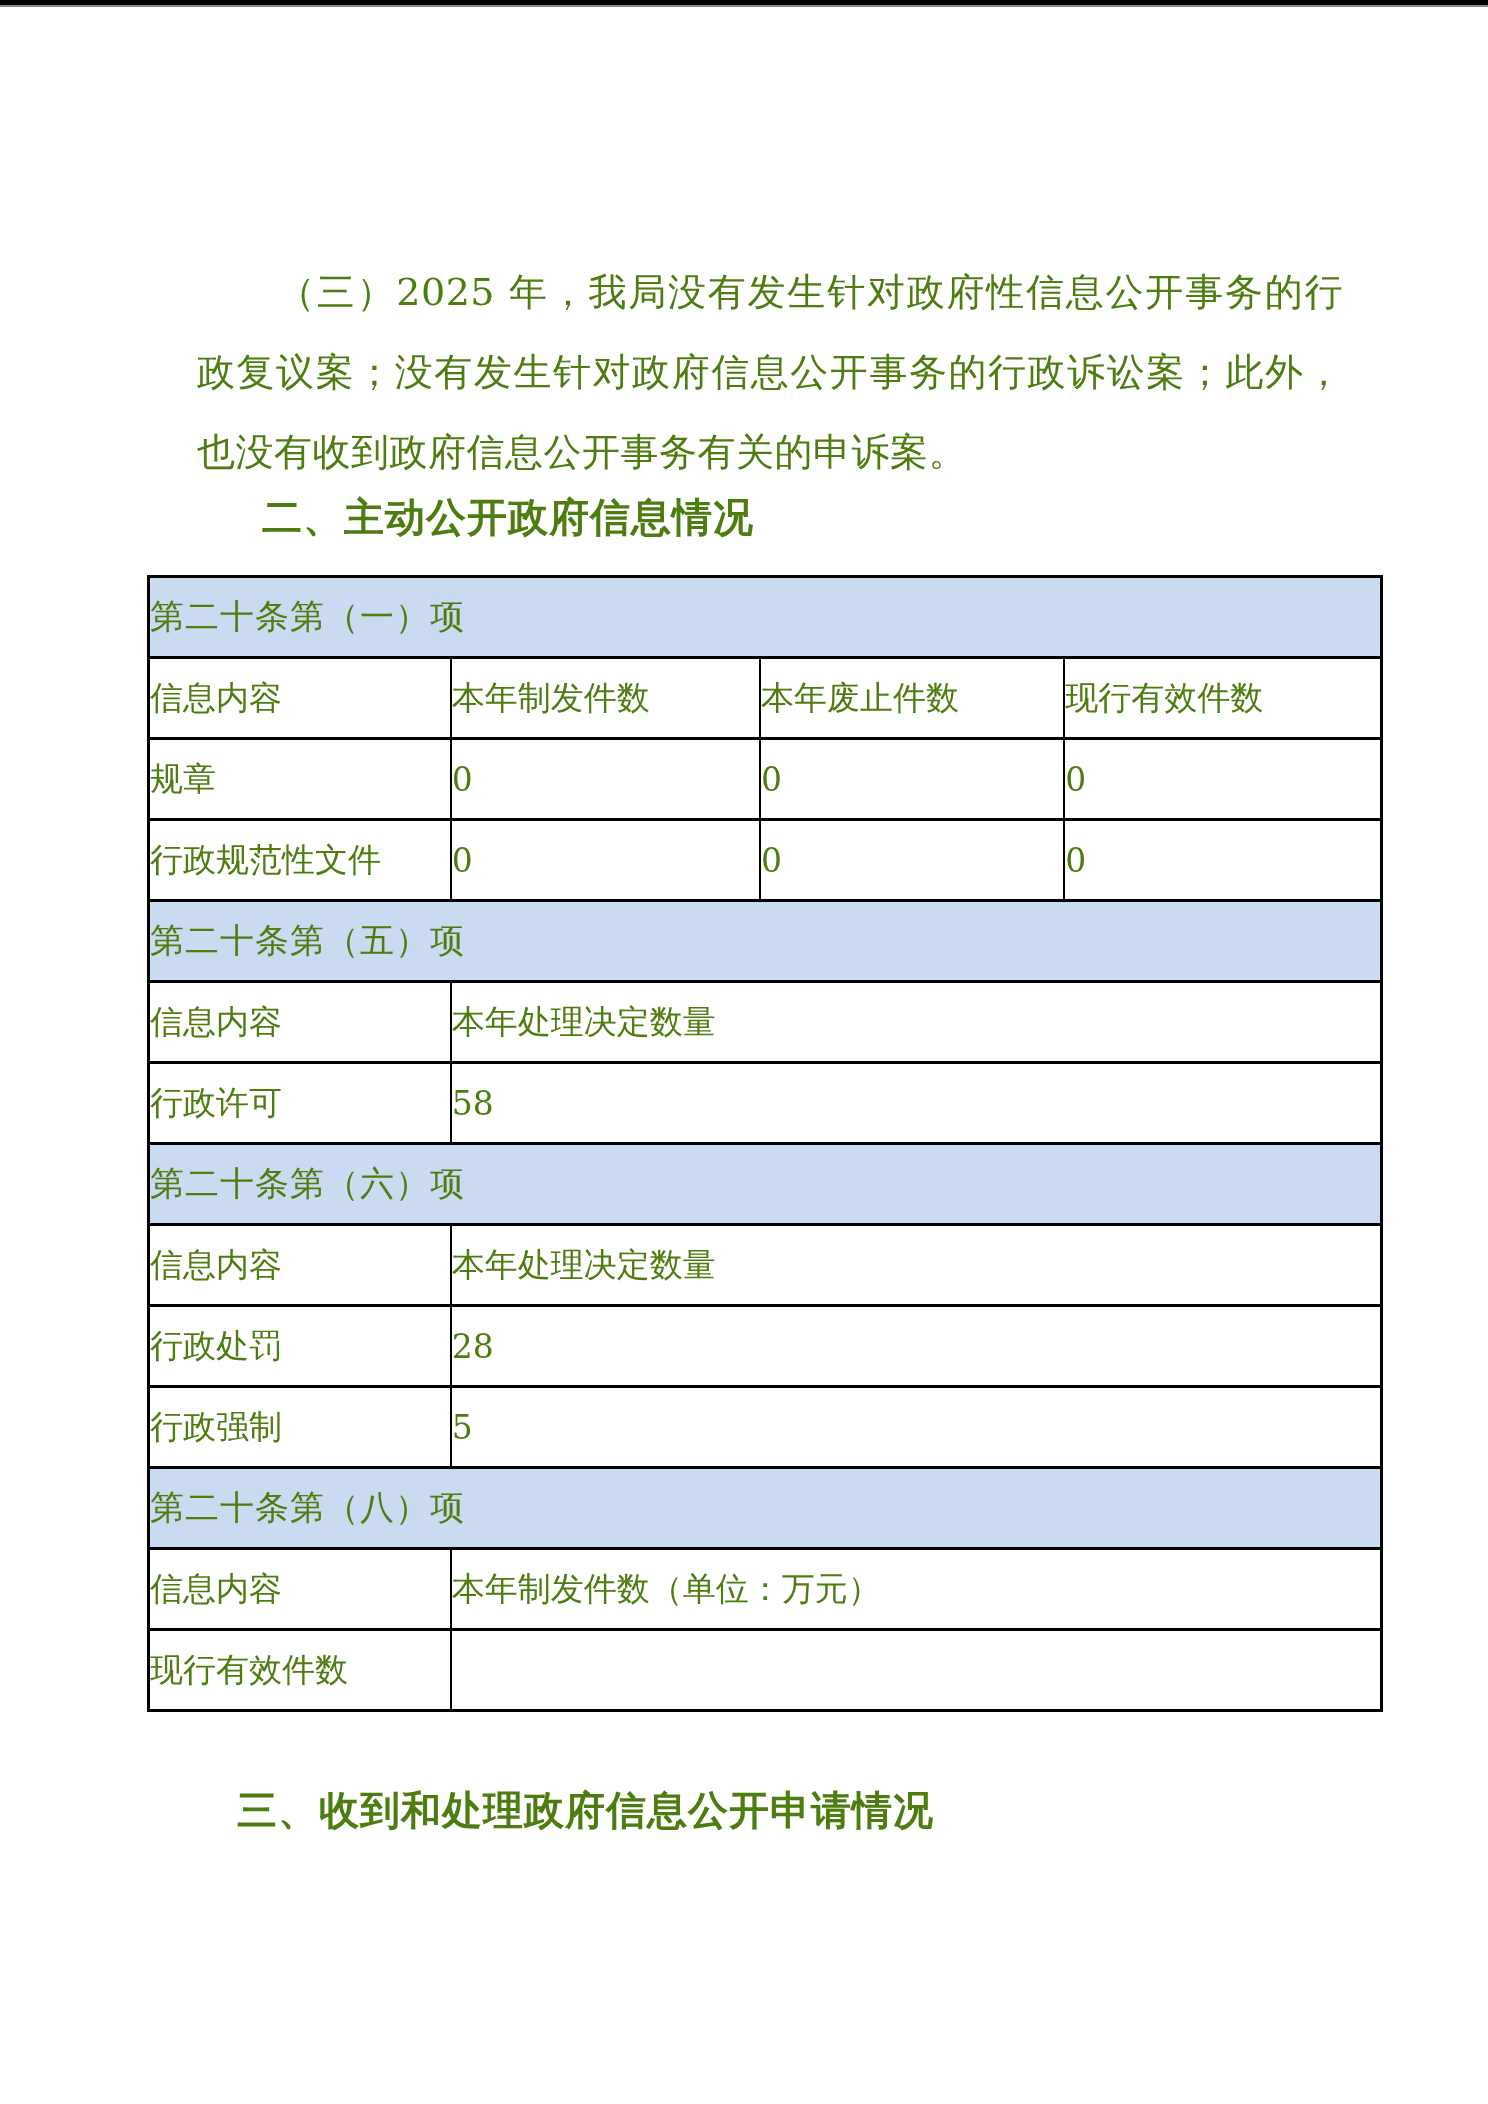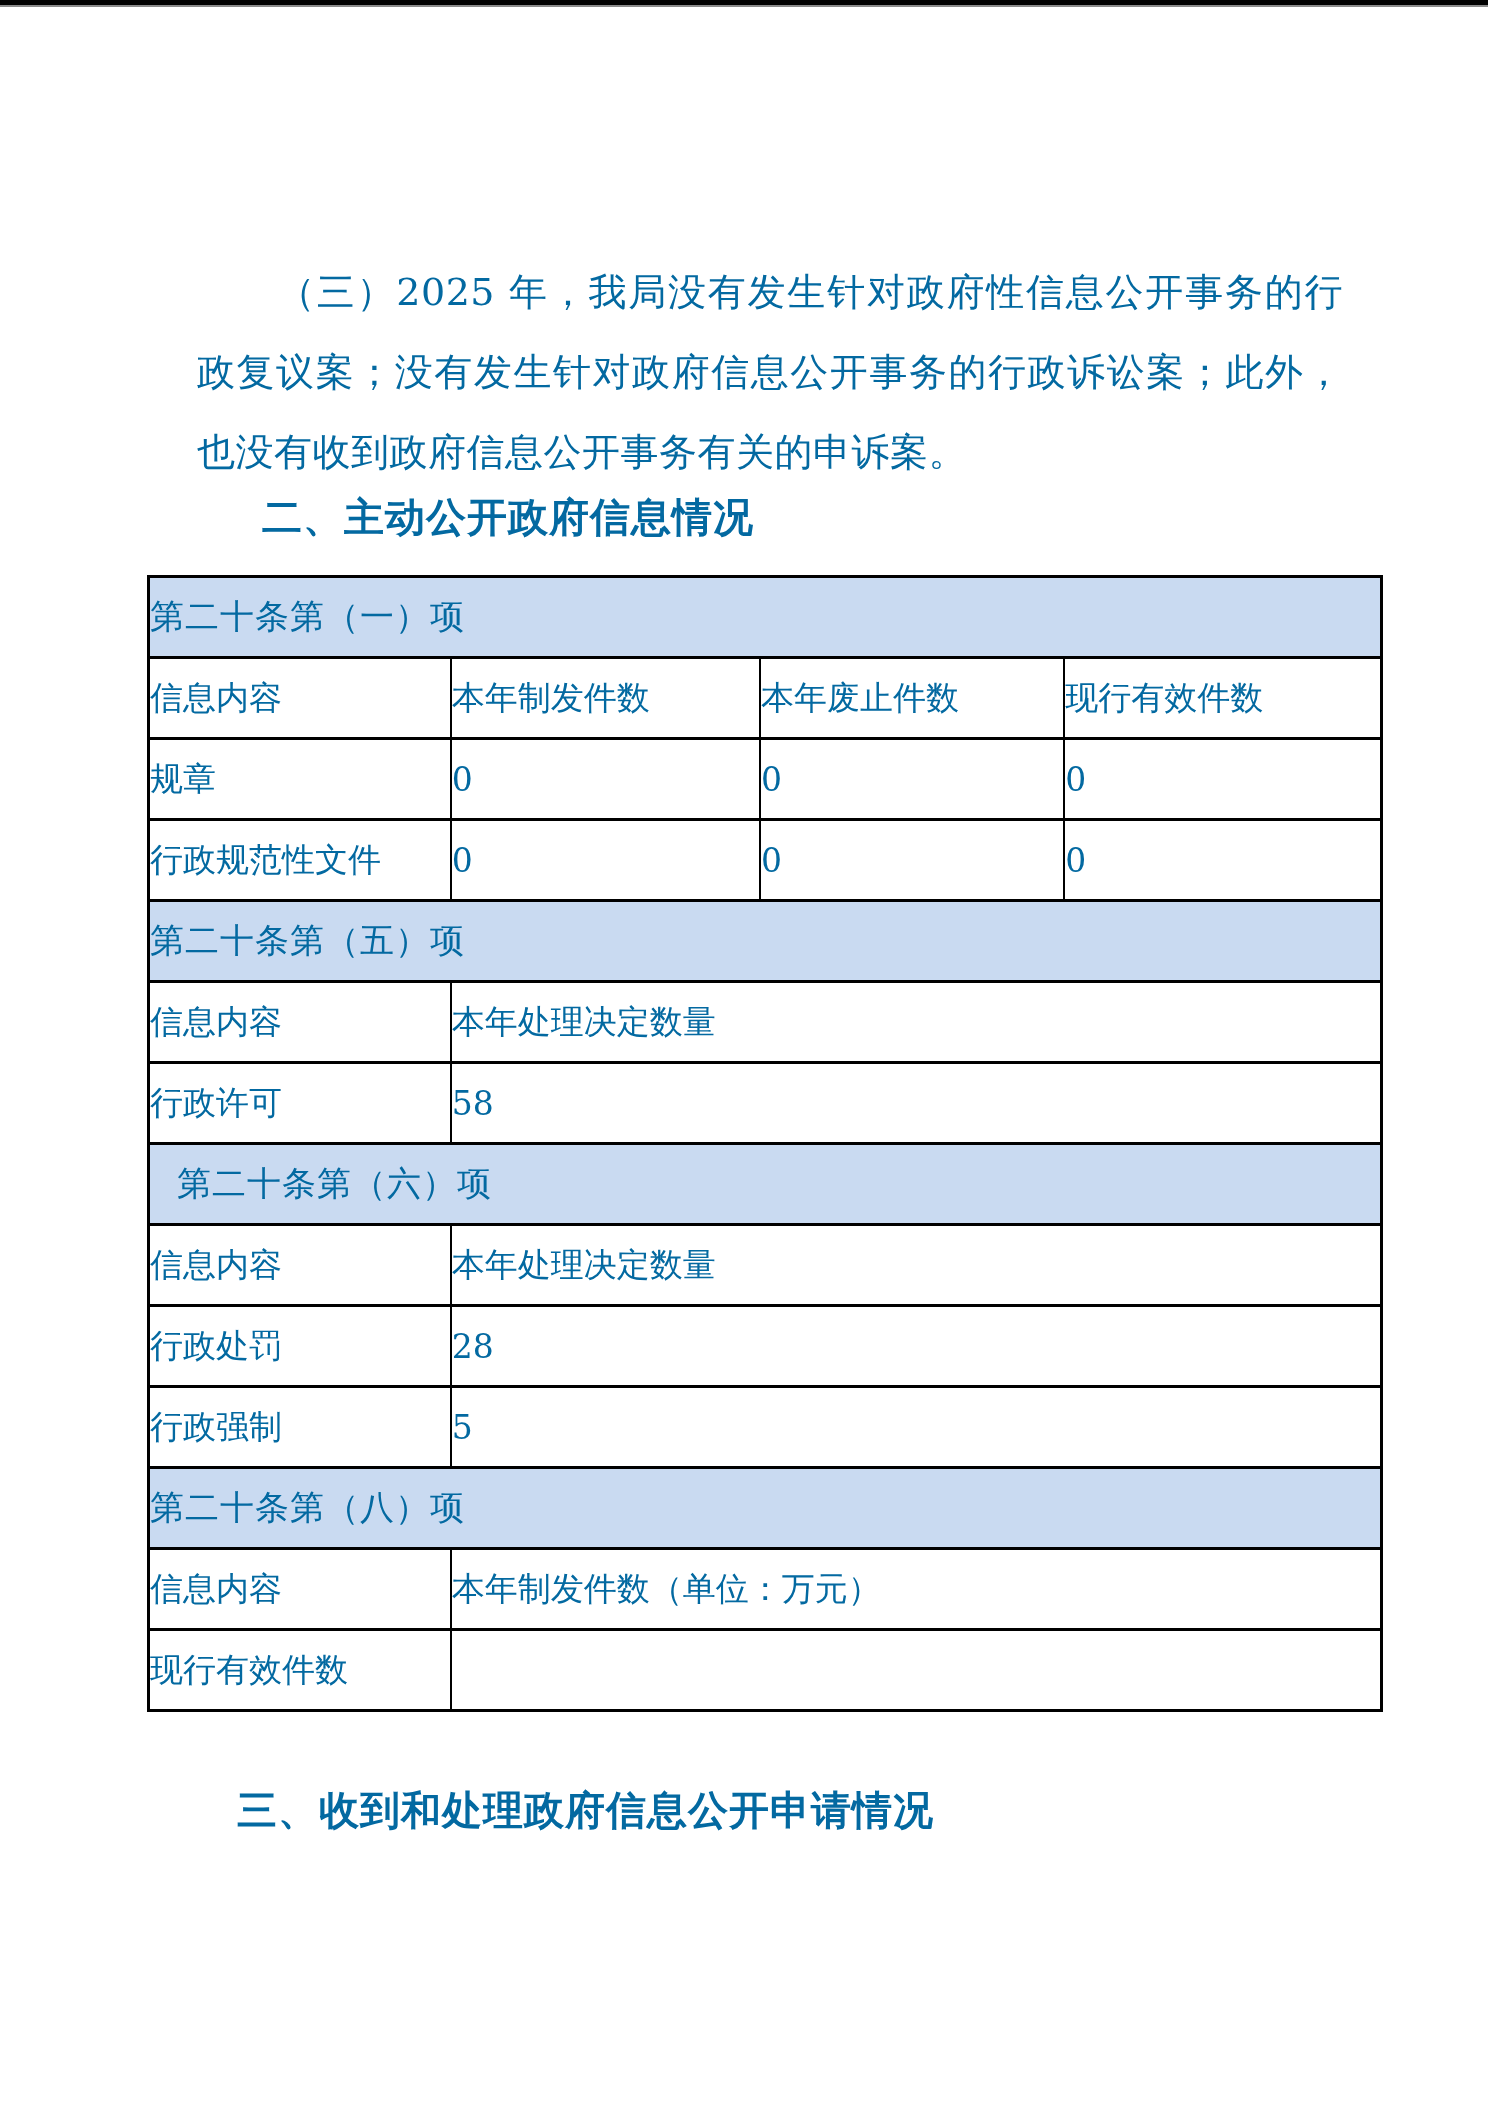--- a/index.html
+++ b/index.html
@@ -7,21 +7,21 @@
     padding: 0;
     background: #ffffff;
   }
   .page {
     position: relative;
     width: 1488px;
     height: 2104px;
     background: #ffffff;
     overflow: hidden;
     font-family: "DejaVu Serif", "Liberation Serif", serif;
-    color: #0369a1;
+    color: #4d7c0f;
   }
   .top-bar {
     position: absolute;
     left: 0; top: 0;
     width: 100%;
     height: 5px;
     background: #000000;
     border-bottom: 2px solid #8a8a8a;
   }
   .body-paragraph {
@@ -119,21 +119,21 @@
         </tr>
         <tr>
           <td>信息内容</td>
           <td colspan="3">本年处理决定数量</td>
         </tr>
         <tr>
           <td>行政许可</td>
           <td colspan="3">58</td>
         </tr>
         <tr class="section-title-row">
-          <td colspan="4" style="background: rgb(201, 218, 241); padding-left: 27px;">第二十条第（六）项</td>
+          <td colspan="4" style="background: rgb(201, 218, 241);">第二十条第（六）项</td>
         </tr>
         <tr>
           <td>信息内容</td>
           <td colspan="3">本年处理决定数量</td>
         </tr>
         <tr>
           <td>行政处罚</td>
           <td colspan="3">28</td>
         </tr>
         <tr>

